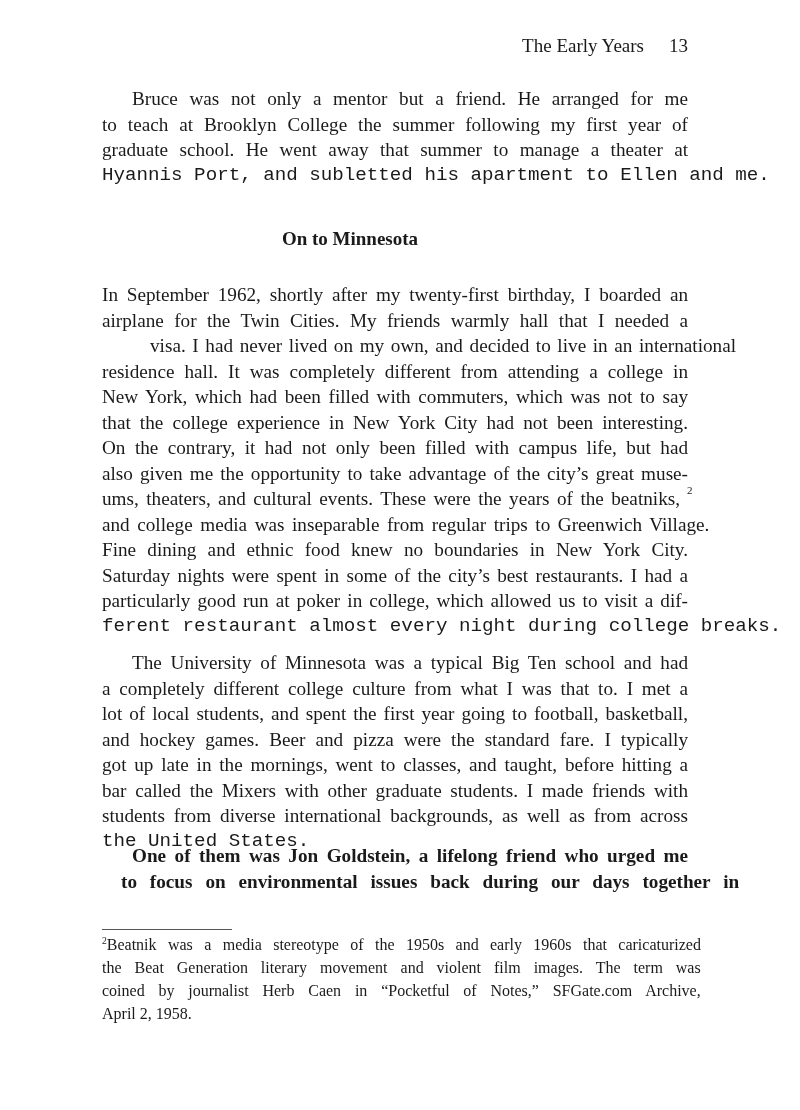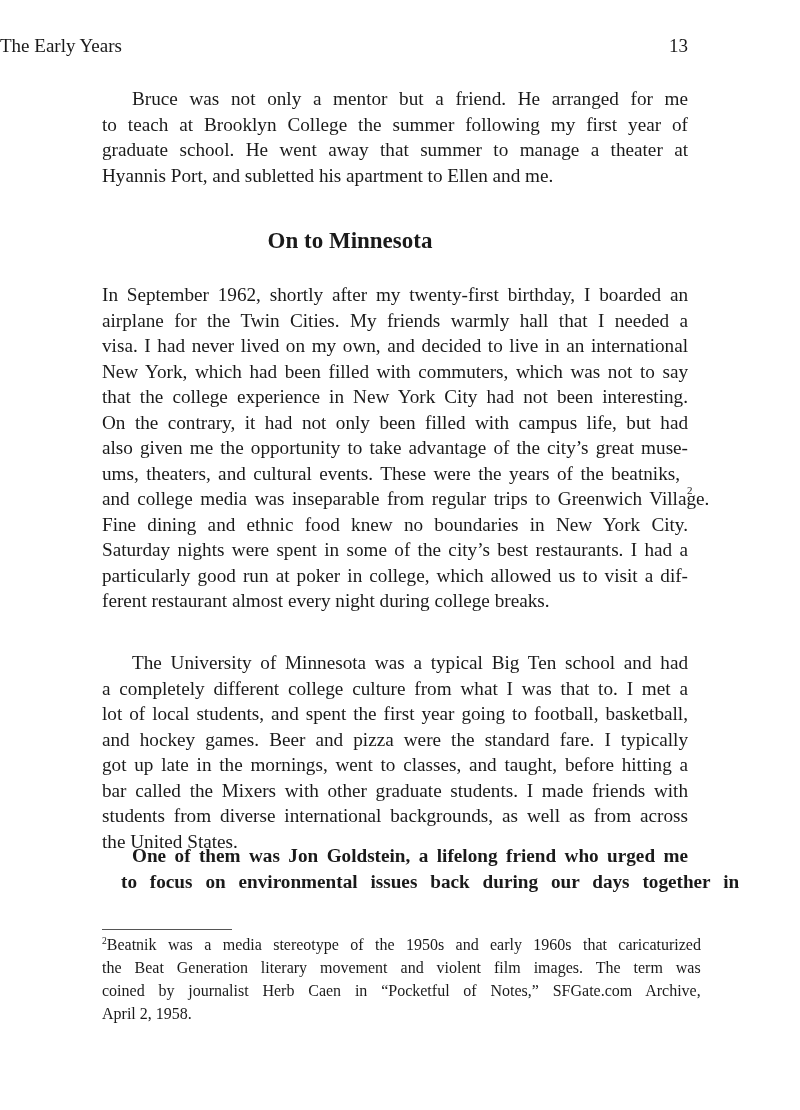--- a/index.html
+++ b/index.html
@@ -1,27 +1,27 @@
 <!DOCTYPE html>
 <html><head>
 <meta charset="utf-8">
 <style>
   html, body { margin: 0; padding: 0; background: #ffffff; }
   body { width: 800px; height: 1110px; position: relative; overflow: hidden;
          font-family: "Liberation Serif", "DejaVu Serif", serif; color: #1a1a1a; }
-  .header-title { position: absolute; top: 35px; left: 0; width: 644px; text-align: left;
+  .header-title { position: absolute; top: 35px; left: 0; width: 644px; text-align: right;
                   font-size: 19px; }
   .page-number { position: absolute; top: 35px; right: 112px; font-size: 19px; }
   .block { position: absolute; left: 102px; width: 586px; }
   .line { display: block; height: 25.5px; line-height: 25.5px; font-size: 19.2px;
           text-align: justify; text-align-last: justify; white-space: nowrap; }
-  .line.last { text-align-last: left; }
+  .line.last { text-align-last: left; font-family: Liberation Mono, monospace; }
   .line.indent { text-indent: 30px; }
   .heading { position: absolute; top: 228px; left: 0; width: 700px; text-align: center;
-             font-size: 23px; font-weight: bold; }
+             font-size: 19px; font-weight: bold; }
   .fn-rule { position: absolute; left: 102px; top: 929px; width: 130px; height: 1px; background: #555; }
   .fn-block { position: absolute; left: 102px; width: 586px; top: 933px; }
   .fn-line { display: block; height: 23px; line-height: 23px; font-size: 16px;
              text-align: justify; text-align-last: justify; white-space: nowrap; }
   .fn-line.last { text-align-last: left; }
   sup { font-size: 0.6em; line-height: 0; vertical-align: super; }
   .jl { display: flex; justify-content: space-between; }
 </style>
 </head>
 <body>
@@ -36,21 +36,22 @@
     <span class="line" style="word-spacing: 6.13778px; display: block;">to teach at Brooklyn College the summer following my first year of</span>
     <span class="line" style="word-spacing: 6.58239px; display: block;">graduate school. He went away that summer to manage a theater at</span>
     <span class="line last">Hyannis Port, and subletted his apartment to Ellen and me.</span>
   </div>
 
   <div class="heading">On to Minnesota</div>
 
   <div class="block" style="top:282px;">
     <span class="line" style="word-spacing: 4.05469px; display: block;">In September 1962, shortly after my twenty-first birthday, I boarded an</span>
     <span class="line" style="word-spacing: 4.4388px; display: block;">airplane for the Twin Cities. My friends warmly hall that I needed a</span>
-    <span class="line" style="word-spacing: 1.81808px; display: block;">visa. I had never lived on my own, and decided to live in an international</span>
+    <span class="line" style="word-spacing: 1.81808px; display: block; margin-left: 48px;">visa. I had never lived on my own, and decided to live in an international</span>
+    <span class="line" style="word-spacing: 5.19688px; display: block;">residence hall. It was completely different from attending a college in</span>
     <span class="line" style="word-spacing: 2.78125px; display: block;">New York, which had been filled with commuters, which was not to say</span>
     <span class="line" style="word-spacing: 4.29972px; display: block;">that the college experience in New York City had not been interesting.</span>
     <span class="line" style="word-spacing: 4.63462px; display: block;">On the contrary, it had not only been filled with campus life, but had</span>
     <span class="line" style="word-spacing: 2.29948px; display: block;">also given me the opportunity to take advantage of the city’s great muse-</span>
     <span class="line jl">
       <span style="display: inline-block; word-spacing: 2.6392px;">ums, theaters, and cultural events. These were the years of the beatniks,</span>
     </span>
     <span class="line" style="word-spacing: 2.75469px; display: block;">and college media was inseparable from regular trips to Greenwich Village.</span>
     <span class="line" style="word-spacing: 6.43892px; display: block;">Fine dining and ethnic food knew no boundaries in New York City.</span>
     <span class="line" style="word-spacing: 2.53005px; display: block;">Saturday nights were spent in some of the city’s best restaurants. I had a</span>

